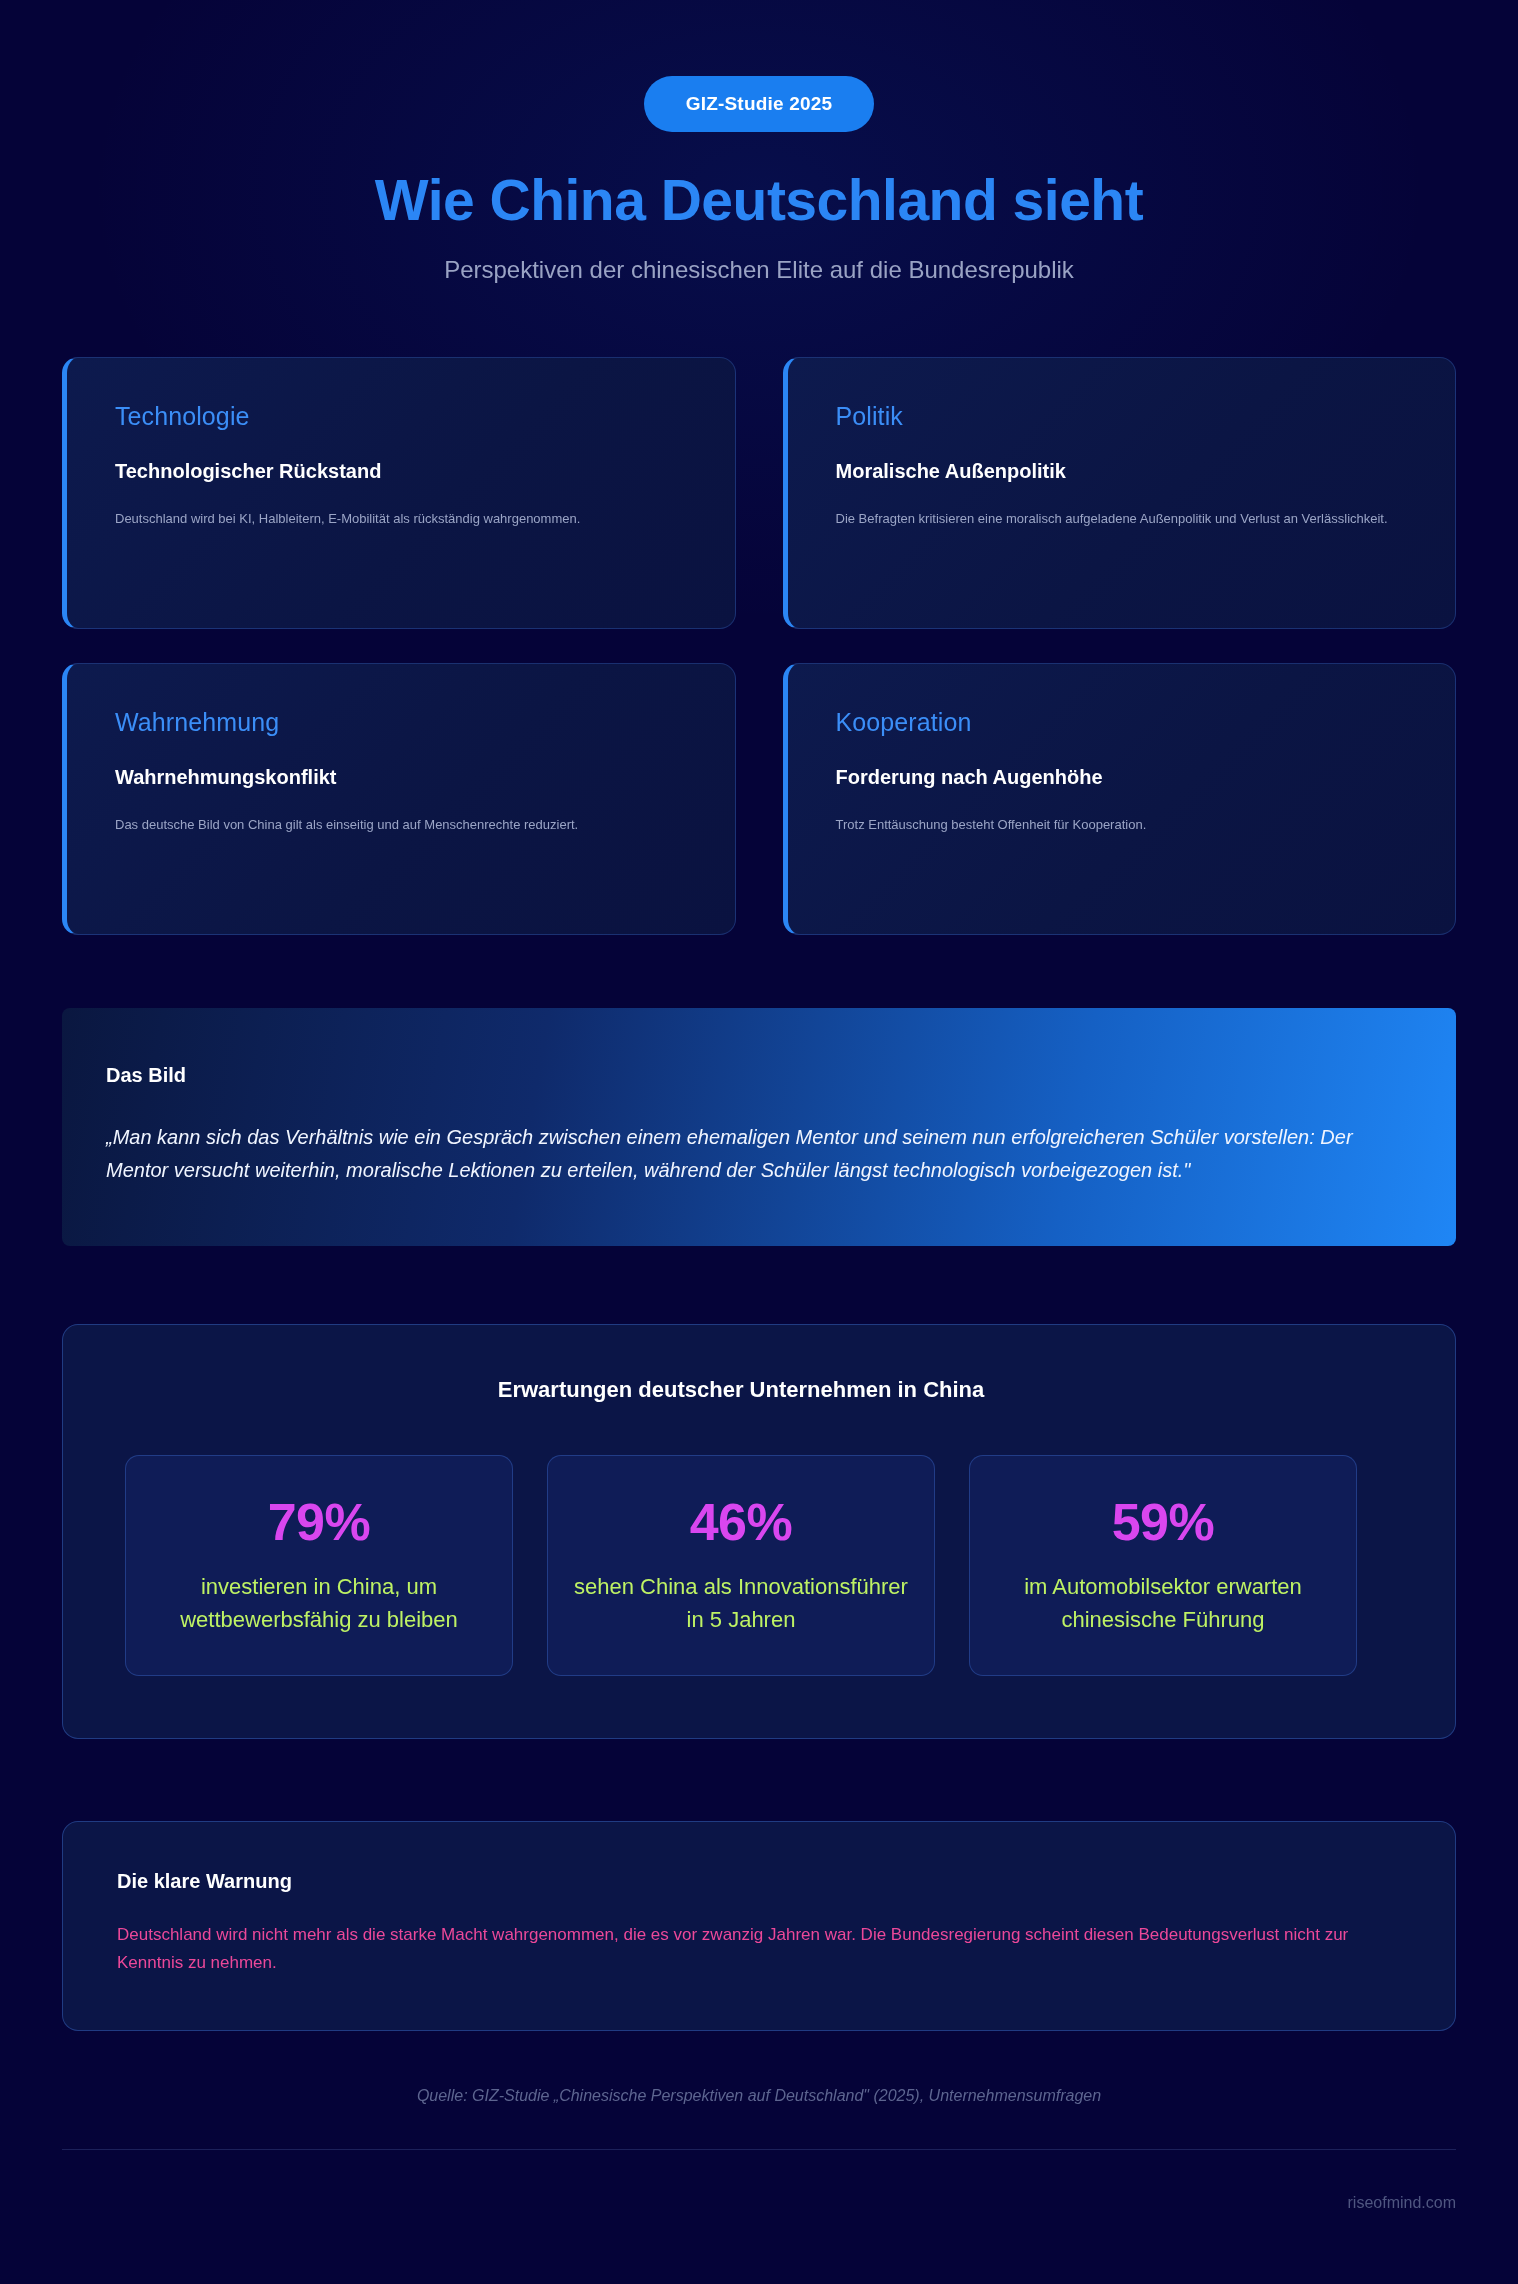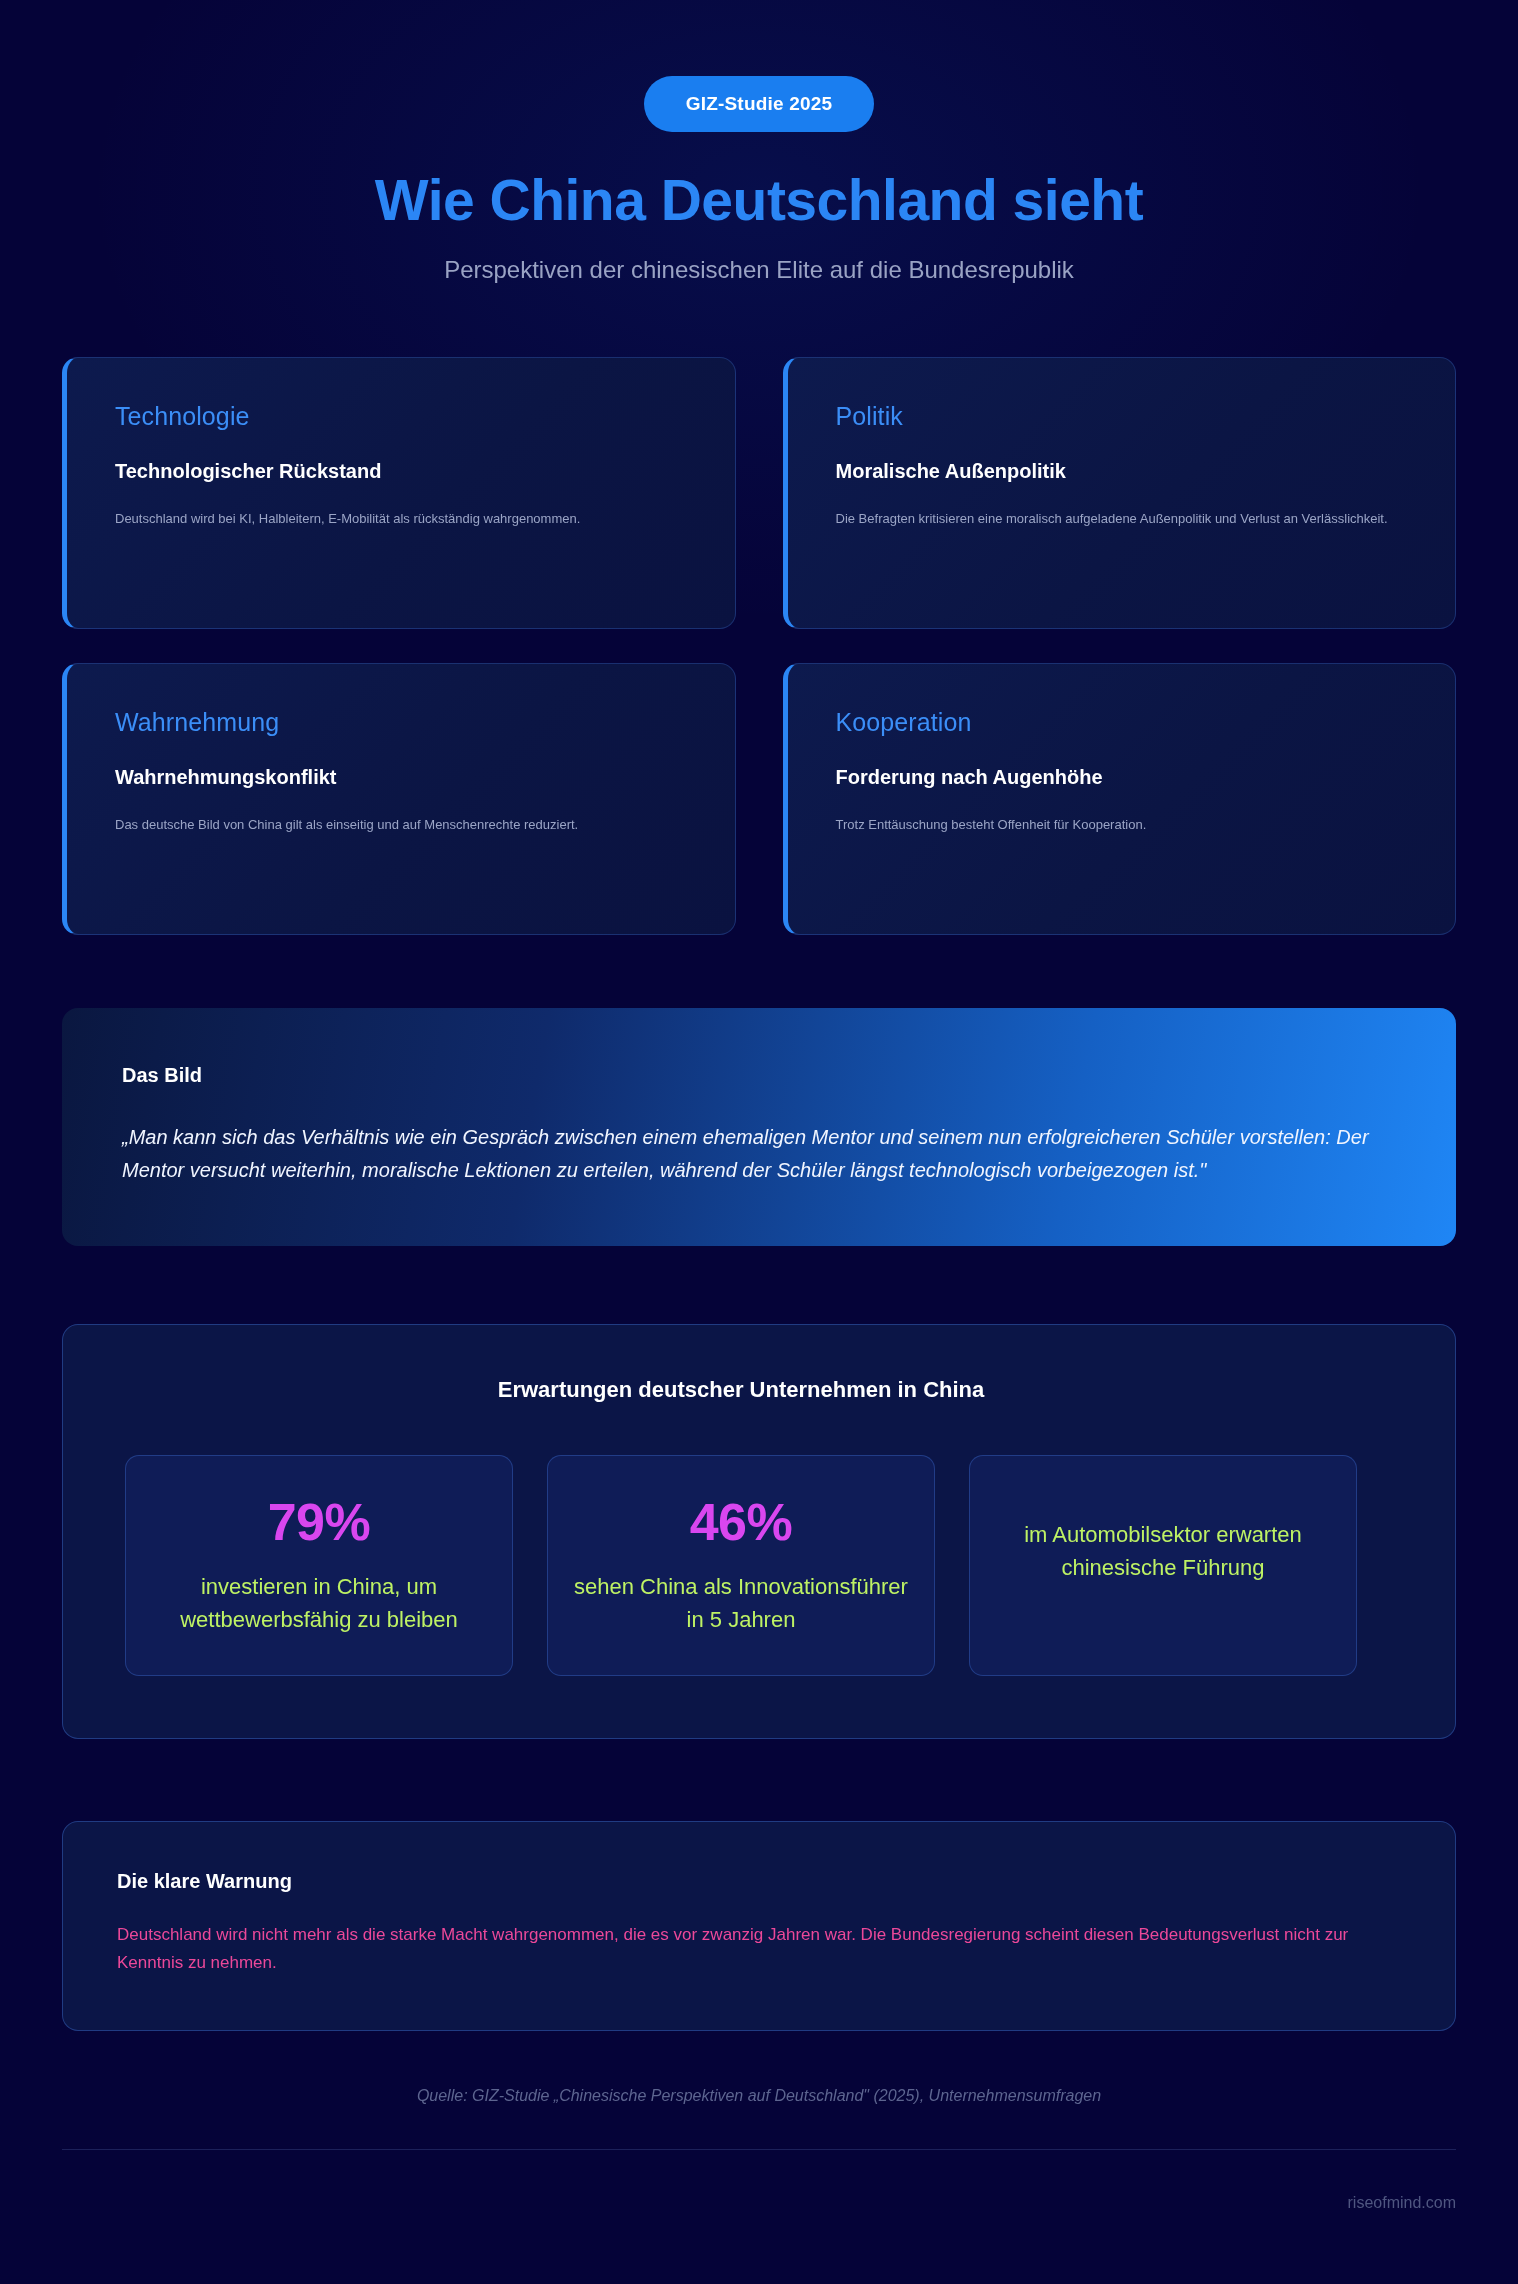--- a/index.html
+++ b/index.html
@@ -102,22 +102,22 @@
     font-size: 13px;
     line-height: 1.62;
     color: #9ba5c6;
     max-width: 560px;
   }
 
   
   .quote-band {
     margin-top: 73px;
     background: linear-gradient(100deg, #0a1740 0%, #0f2a6b 34%, #1560c4 72%, #1f86f5 100%);
-    border-radius: 16px;
-    padding: 56px 60px 58px 60px;
+    border-radius: 8px;
+    padding: 56px 60px 58px 44px;
     min-height: 222px;
   }
 
   .quote-label {
     font-size: 20px;
     font-weight: bold;
     color: #ffffff;
   }
 
   .quote-text {
@@ -273,20 +273,21 @@
         <div class="stat-value">79%</div>
         <div class="stat-label">investieren in China, um wettbewerbsfähig zu bleiben</div>
       </div>
 
       <div class="stat-card">
         <div class="stat-value">46%</div>
         <div class="stat-label">sehen China als Innovationsführer in 5 Jahren</div>
       </div>
 
       <div class="stat-card">
+        <div class="stat-value">59%</div>
         <div class="stat-label">im Automobilsektor erwarten chinesische Führung</div>
       </div>
 
     </div>
   </div>
 
   <div class="warn-panel">
     <div class="warn-title">Die klare Warnung</div>
     <div class="warn-text">Deutschland wird nicht mehr als die starke Macht wahrgenommen, die es vor zwanzig Jahren war. Die Bundesregierung scheint diesen Bedeutungsverlust nicht zur Kenntnis zu nehmen.</div>
   </div>

